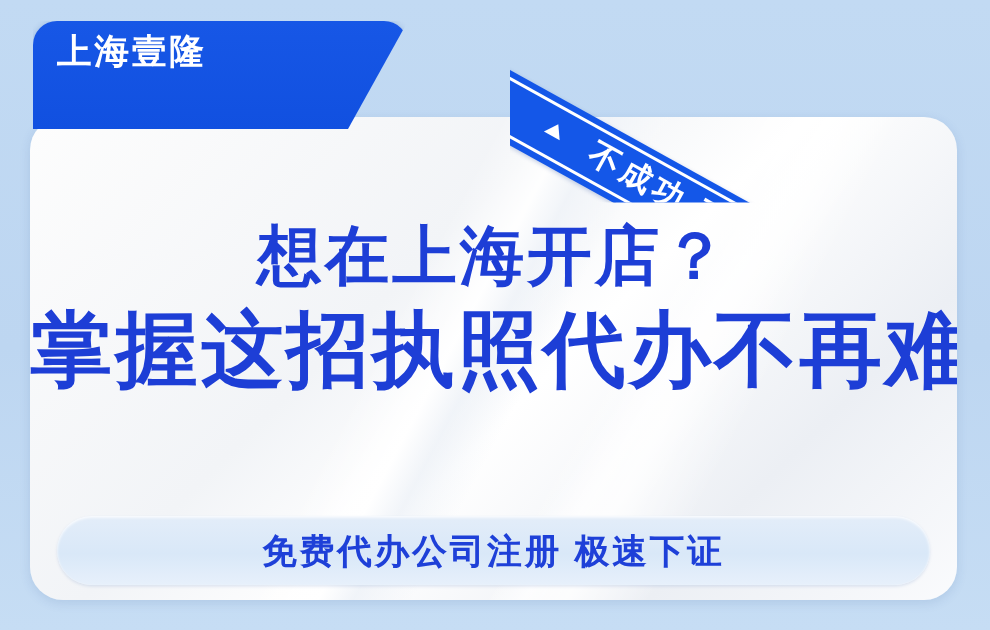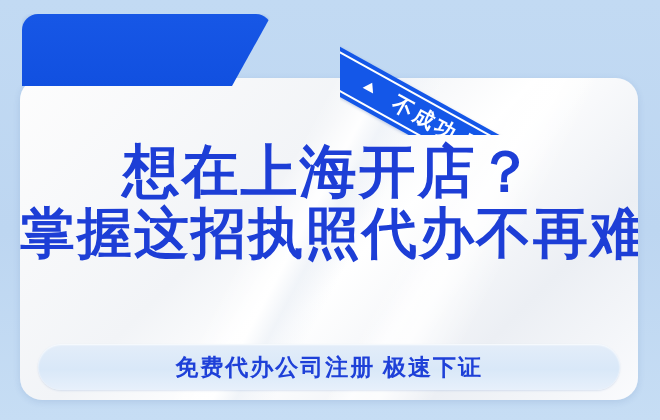--- a/index.html
+++ b/index.html
@@ -143,21 +143,21 @@
   
   .headline {
     position: absolute;
     left: 0;
     right: 0;
     top: 62px;
     text-align: center;
   }
   .headline-line1 {
     color: #1d3ed6;
-    font-size: 57px;
+    font-size: 43px;
     font-weight: bold;
     line-height: 62px;
     letter-spacing: 2px;
     white-space: nowrap;
   }
   .headline-line2 {
     color: #1d3ed6;
     font-size: 55px;
     font-weight: bold;
     line-height: 62px;
@@ -172,21 +172,20 @@
     top: 266px;
     width: 582px;
     height: 46px;
     border-radius: 23px;
     background: linear-gradient(180deg, #e3edf9 0%, #d9e8f8 55%, #e7f0fb 100%);
     box-shadow: inset 0 1px 2px rgba(255,255,255,0.9),
                 0 1px 2px rgba(90,130,190,0.18);
     display: flex;
     align-items: center;
     justify-content: center;
-    font-family: Liberation Serif, serif;
   }
   .cta-label {
     color: #1e40d8;
     font-size: 23px;
     font-weight: bold;
     letter-spacing: 2px;
     white-space: nowrap;
   }
 </style>
 </head>
@@ -201,20 +200,21 @@
       <div class="headline-line1">想在上海开店？</div>
       <div class="headline-line2">掌握这招执照代办不再难</div>
     </div>
 
     <div class="cta-pill">
       <span class="cta-label">免费代办公司注册 极速下证</span>
     </div>
   </div>
 
   <div class="brand-tab"></div>
+  <div class="brand-tab-label">上海壹隆</div>
 
   <div class="ribbon-wrap">
     <div class="ribbon">
       <span class="ribbon-marker"></span>
       <span class="ribbon-text">不成功 不收费</span>
     </div>
   </div>
 
 </div>
 

